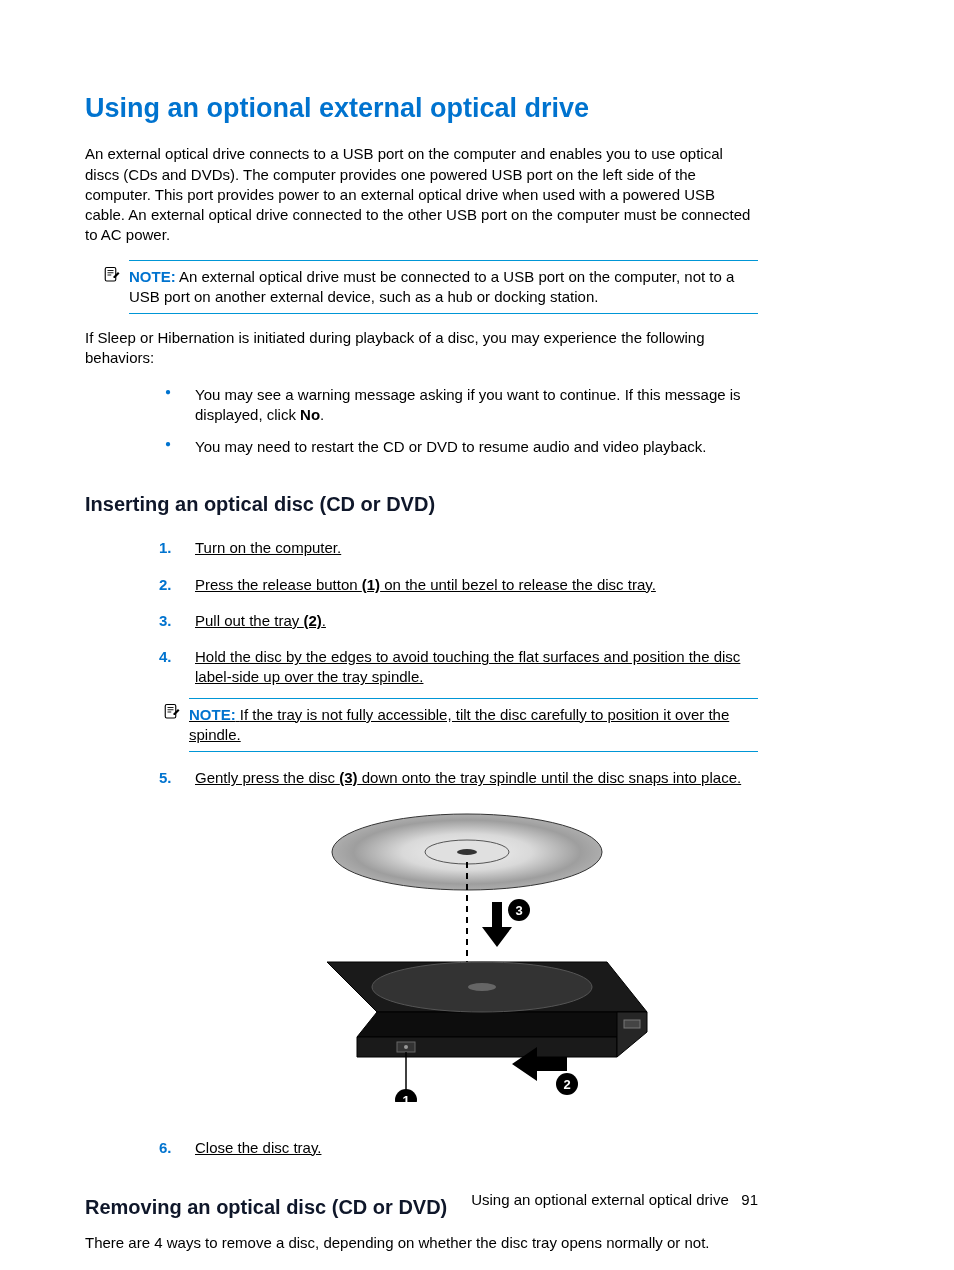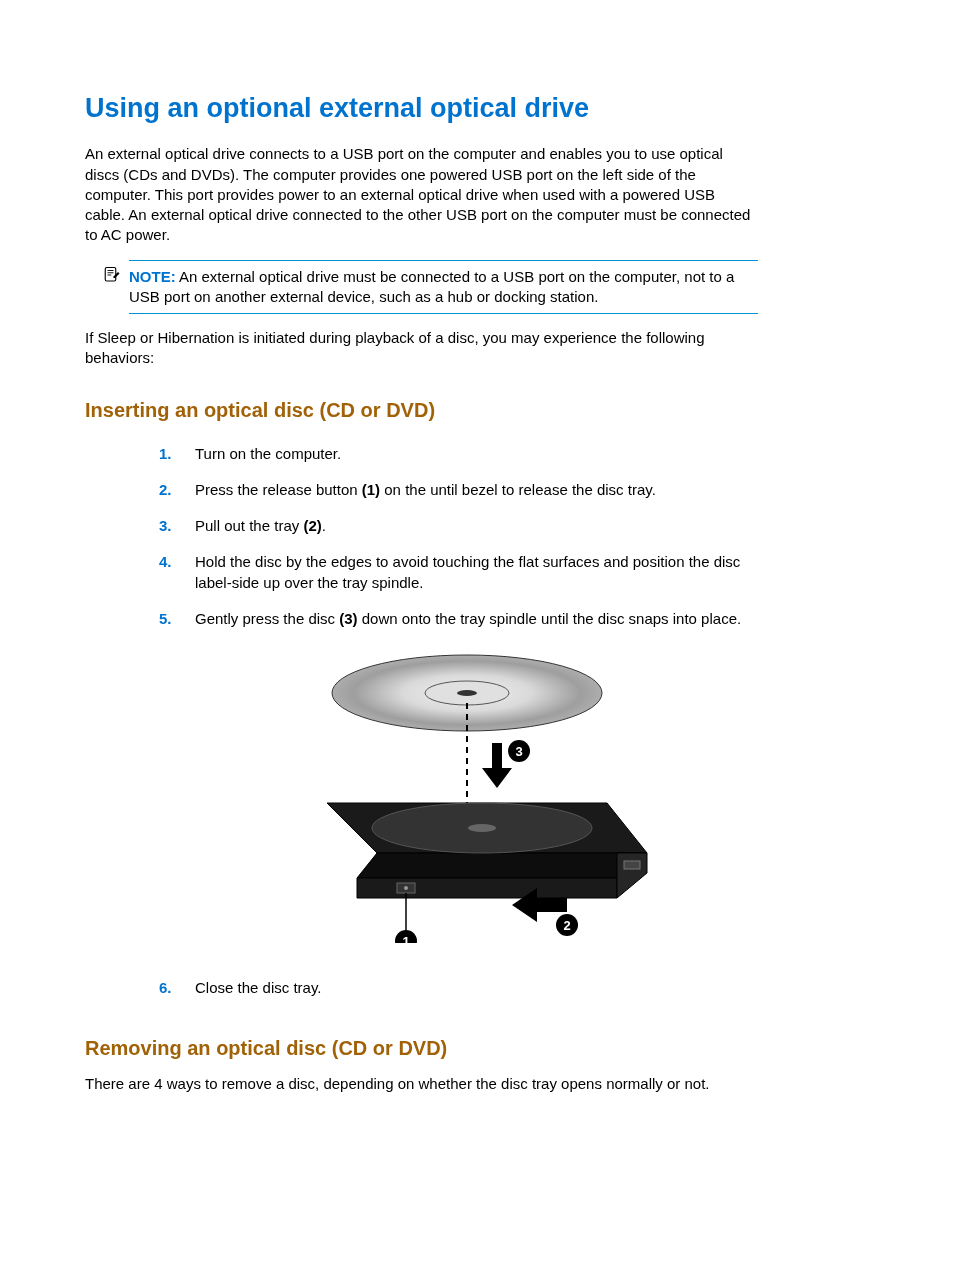--- a/index.html
+++ b/index.html
@@ -18,21 +18,21 @@
     padding: 90px 85px 60px 85px;
     position: relative;
   }
   .h1 {
     color: #0073cf;
     font-size: 27px;
     font-weight: bold;
     margin: 0 0 18px 0;
   }
   .h2 {
-    color: #a16207;
+    color: #0f172a;
     font-size: 20px;
     font-weight: bold;
     margin: 28px 0 12px 0;
   }
   .indent1 {
     margin-left: 74px;
   }
   .para {
     margin: 0 0 10px 0;
   }
@@ -76,20 +76,21 @@
   ol.steps {
     list-style: none;
     counter-reset: step;
     padding: 0;
     margin: 0 0 0 74px;
   }
   ol.steps > li {
     counter-increment: step;
     position: relative;
     padding: 8px 0 8px 36px;
+    text-decoration: underline;
   }
   ol.steps > li::before {
     content: counter(step) ".";
     position: absolute;
     left: 0;
     top: 8px;
     color: #0073cf;
     font-weight: bold;
   }
   .step-note {
@@ -133,34 +134,49 @@
       <line x1="6" y1="12" x2="11" y2="12" stroke="#000" stroke-width="1.2"></line>
       <path d="M14 14 L20 8 L22 10 L16 16 L14 16 Z" fill="#000"></path>
     </svg>
     <span class="note-label">NOTE:</span>
     <span>An external optical drive must be connected to a USB port on the computer, not to a USB port on another external device, such as a hub or docking station.</span>
   </div>
 
   <p class="para indent1">If Sleep or Hibernation is initiated during playback of a disc, you may experience the following behaviors:</p>
 
   <ul class="bullets">
+    <li>
+      <span>You may see a warning message asking if you want to continue. If this message is displayed, click </span><span class="bold">No</span><span>.</span>
+    </li>
+    <li>You may need to restart the CD or DVD to resume audio and video playback.</li>
   </ul>
 
   <div class="h2">Inserting an optical disc (CD or DVD)</div>
 
   <ol class="steps">
     <li>Turn on the computer.</li>
     <li>
       <span>Press the release button </span><span class="bold">(1)</span><span> on the until bezel to release the disc tray.</span>
     </li>
     <li>
       <span>Pull out the tray </span><span class="bold">(2)</span><span>.</span>
     </li>
     <li>
       <span>Hold the disc by the edges to avoid touching the flat surfaces and position the disc label-side up over the tray spindle.</span>
+      <div class="step-note">
+        <svg class="note-icon" viewBox="0 0 24 24">
+          <rect x="3" y="2" width="14" height="18" rx="2" fill="none" stroke="#000" stroke-width="1.5"></rect>
+          <line x1="6" y1="6" x2="14" y2="6" stroke="#000" stroke-width="1.2"></line>
+          <line x1="6" y1="9" x2="14" y2="9" stroke="#000" stroke-width="1.2"></line>
+          <line x1="6" y1="12" x2="11" y2="12" stroke="#000" stroke-width="1.2"></line>
+          <path d="M14 14 L20 8 L22 10 L16 16 L14 16 Z" fill="#000"></path>
+        </svg>
+        <span class="note-label">NOTE:</span>
+        <span>If the tray is not fully accessible, tilt the disc carefully to position it over the spindle.</span>
+      </div>
     </li>
     <li>
       <span>Gently press the disc </span><span class="bold">(3)</span><span> down onto the tray spindle until the disc snaps into place.</span>
       <div class="figure">
         <svg width="360" height="300" viewBox="0 0 360 300">
 
           <ellipse cx="170" cy="50" rx="135" ry="38" fill="url(#discGrad)" stroke="#333" stroke-width="1"></ellipse>
           <defs>
             <radialGradient id="discGrad" cx="50%" cy="50%" r="60%">
               <stop offset="0%" stop-color="#f2f2f2"></stop>
@@ -201,14 +217,17 @@
         </svg>
       </div>
     </li>
     <li>Close the disc tray.</li>
   </ol>
 
   <div class="h2">Removing an optical disc (CD or DVD)</div>
 
   <p class="para indent1">There are 4 ways to remove a disc, depending on whether the disc tray opens normally or not.</p>
 
+  <div class="footer">
+    <span>Using an optional external optical drive</span>&nbsp;&nbsp;&nbsp;<span>91</span>
+  </div>
 
 </div>
 
 </body></html>

